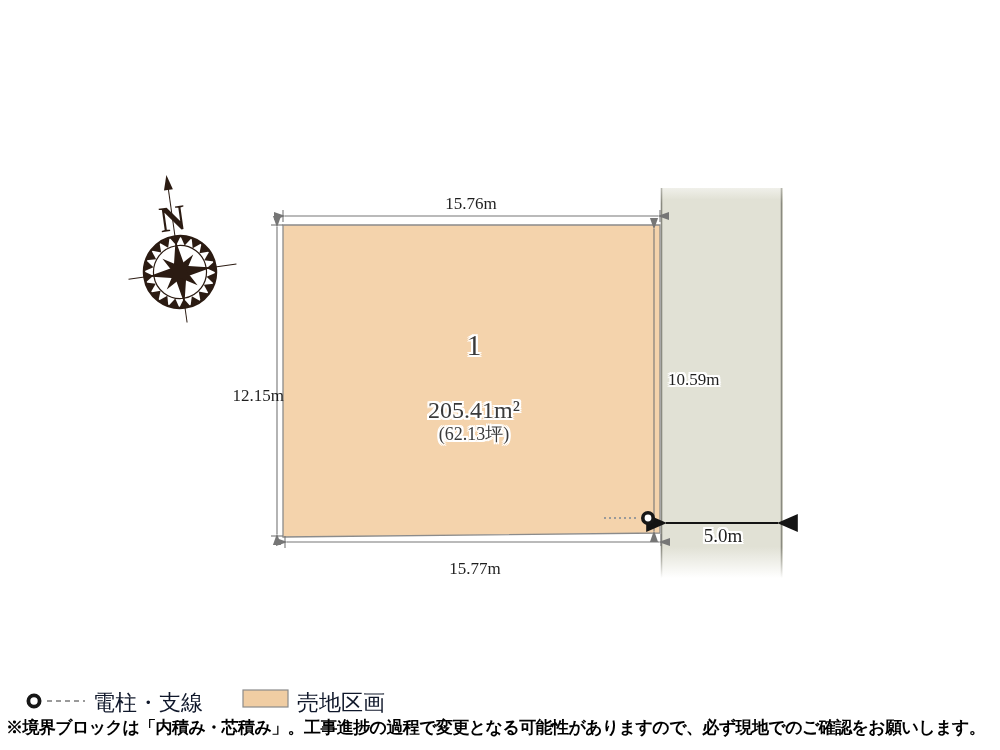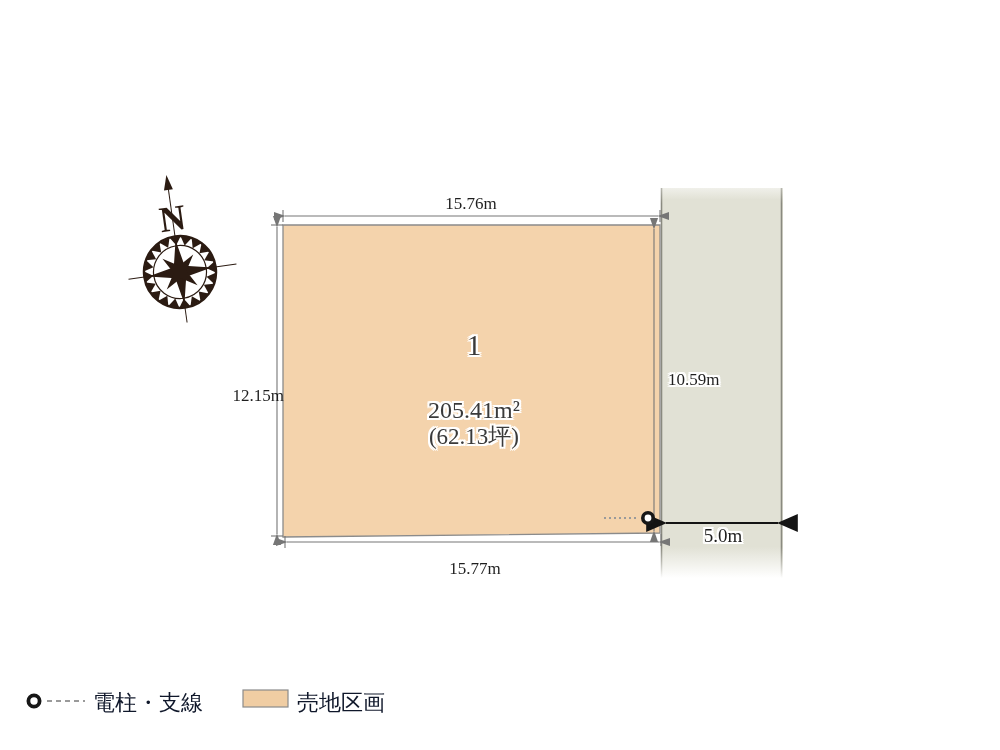--- a/index.html
+++ b/index.html
@@ -12,21 +12,21 @@
   .ctr{transform:translateX(-50%);text-align:center;}
   .rgt{transform:translateX(-100%);}
   .halo{text-shadow:-2px 0 0 #fff,2px 0 0 #fff,0 -2px 0 #fff,0 2px 0 #fff,
         -1px -1px 0 #fff,1px -1px 0 #fff,-1px 1px 0 #fff,1px 1px 0 #fff,
         -2px -2px 0 #fff,2px -2px 0 #fff,-2px 2px 0 #fff,2px 2px 0 #fff;}
   .dim{font-size:17px;}
   .lot-text{position:absolute;left:474px;top:329px;transform:translateX(-50%);
     text-align:center;color:#3a3a3a;line-height:1.12;}
   .lot-num{font-size:29px;}
   .lot-m2{font-size:24px;margin-top:36px;}
-  .lot-tsubo{font-size:23px;}
+  .lot-tsubo{font-size:18px;}
   .road-w{font-size:19px;margin-top:32px;}
   .legend-label{font-size:22px;color:#0f172a;}
   .footnote{position:absolute;left:6px;top:716px;width:992px;
     font-size:17px;font-weight:bold;letter-spacing:-0.6px;color:#000;white-space:nowrap;}
 </style>
 </head>
 <body>
 
 <div class="canvas">
 
@@ -136,14 +136,15 @@
       <line x1="24" y1="11" x2="62" y2="11" stroke="#9a9a9a" stroke-width="1.8" stroke-dasharray="5 4"></line>
       <circle cx="11" cy="11" r="5.6" fill="#ffffff" stroke="#171717" stroke-width="3.8"></circle>
     </svg>
     <span class="lbl legend-label" style="left:93px;top:688px;">電柱・支線</span>
     <svg width="48" height="20" style="position:absolute;left:242px;top:689px;">
       <rect x="1" y="1" width="45" height="17" stroke="#8b8b8b" stroke-width="1.2" fill="#f0cda3"></rect>
     </svg>
     <span class="lbl legend-label" style="left:297px;top:688px;">売地区画</span>
   </div>
 
+  <div class="footnote">※境界ブロックは「内積み・芯積み」。工事進捗の過程で変更となる可能性がありますので、必ず現地でのご確認をお願いします。</div>
 
 </div>
 
 </body></html>

